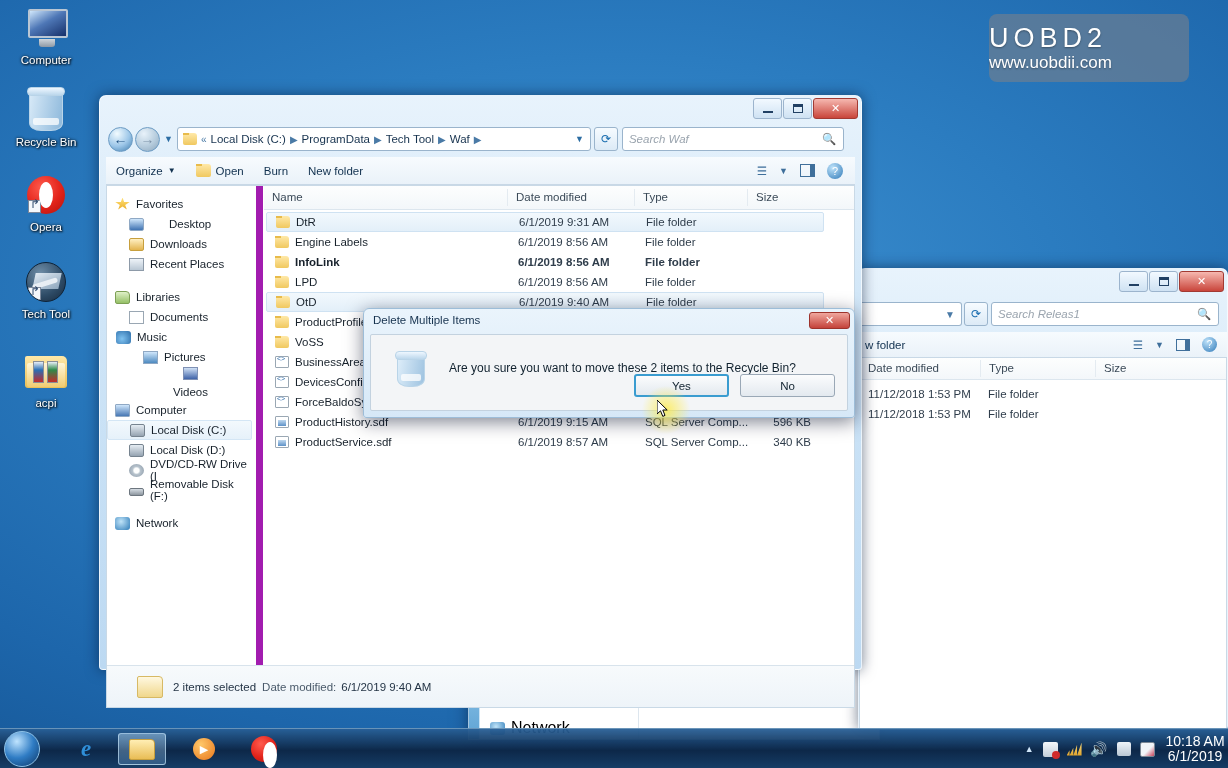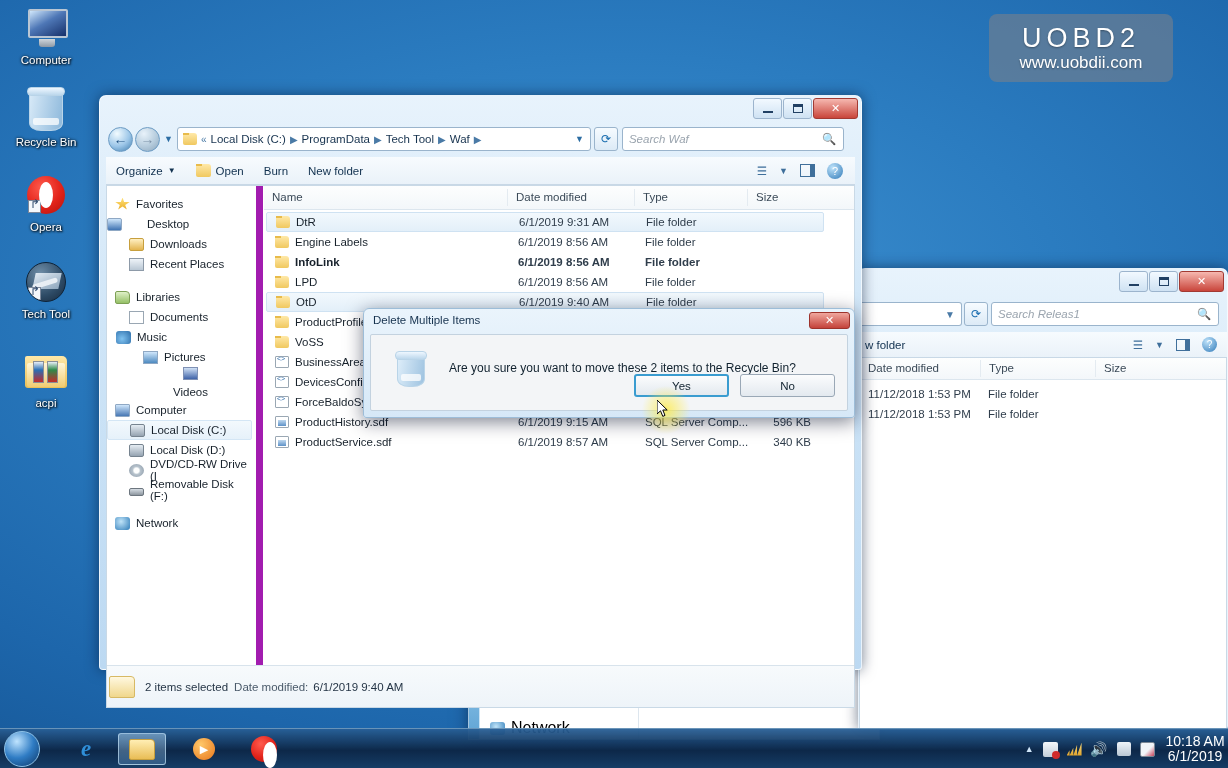--- a/index.html
+++ b/index.html
@@ -54,22 +54,22 @@
   .i-fold .fr { position:absolute; left:2px; top:9px; width:38px; height:24px;
      background:linear-gradient(#fff6d8,#f0cc72); border-radius:2px; }
   .i-fold .p1,.i-fold .p2 { position:absolute; top:7px; width:11px; height:22px; border:1px solid #8a8f96; }
   .i-fold .p1 { left:8px; background:linear-gradient(#e7eef6,#2a6fb5 40%,#c32b2b); }
   .i-fold .p2 { left:22px; background:linear-gradient(#e7eef6,#2e8a49 40%,#c32b2b); }
   .shortcut-arrow { position:absolute; left:1px; bottom:1px; width:13px; height:13px;
      background:#f4f7fb; border:1px solid #7b879a; }
   .shortcut-arrow:after { content:"↱"; position:absolute; left:1px; top:-4px; font-size:12px; color:#2f4a6d; }
 
   
-  .wm { position:absolute; left:989px; top:14px; width:184px; height:68px;
-        background:rgba(118,128,140,.62); border-radius:8px; text-align:center;
+  .wm { position:absolute; left:989px; top:14px; width:200px; height:68px;
+        background:rgba(118,128,140,.62); border-radius:8px; 
         display:flex; flex-direction:column; justify-content:center; }
   .wm .l1 { color:#fff; font-size:27px; letter-spacing:5px; line-height:29px; text-shadow:0 1px 2px rgba(0,0,0,.35); }
   .wm .l2 { color:#fff; font-size:17px; line-height:19px; text-shadow:0 1px 2px rgba(0,0,0,.35); }
 
   
   .win { position:absolute; border-radius:7px 7px 4px 4px;
          box-shadow:0 0 14px rgba(0,20,50,.55); }
   .win .glass { position:absolute; inset:0; border-radius:7px 7px 4px 4px;
      background:linear-gradient(#e8f3fc 0%,#cfe5f7 40%,#bcd9f2 100%);
      border:1px solid rgba(255,255,255,.65); }
@@ -340,21 +340,21 @@
   </div>
 
   <div style="position:absolute; left:7px; top:90px; width:749px; height:523px; background:#fff; border:1px solid #c9d9e6;">
 
     <div class="navpane" style="left:0; top:0; width:156px; bottom:0; position:absolute; border-right:7px solid #a21caf;">
       <div style="padding:8px 0 0 0;" id="navlist">
           <div class="nvitem" style="padding-left: 8px; margin-right: 4px;">
             <span class="nvicon" style="background:linear-gradient(#ffe27a,#e9a820);clip-path:polygon(50% 0,61% 35%,98% 35%,68% 57%,79% 92%,50% 70%,21% 92%,32% 57%,2% 35%,39% 35%);"></span>
             <span>Favorites</span>
           </div>
-          <div class="nvitem" style="margin-right: 4px; gap: 25px;">
+          <div class="nvitem" style="padding-left: 22px; margin-right: 4px; gap: 25px;">
             <span class="nvicon" style="background:linear-gradient(#cfe6fb,#3f73b2);border:1px solid #8fa8c4;border-radius:2px;"></span>
             <span>Desktop</span>
           </div>
           <div class="nvitem" style="padding-left: 22px; margin-right: 4px;">
             <span class="nvicon" style="background:linear-gradient(#fff0c2,#e3b44f);border:1px solid #c79f3d;border-radius:2px;"></span>
             <span>Downloads</span>
           </div>
           <div class="nvitem" style="padding-left: 22px; margin-right: 4px;">
             <span class="nvicon" style="background:linear-gradient(#eef3f8,#b9c7d4);border:1px solid #8d9aa8;"></span>
             <span>Recent Places</span>
@@ -520,21 +520,21 @@
           <span class="nm" style="width: 243px;">
             <span class="fi sdf"></span>
             <span>ProductService.sdf</span>
           </span>
           <span style="width: 127px; padding-left: 9px; color: rgb(47, 61, 75);">6/1/2019 8:57 AM</span>
           <span style="width: 113px; padding-left: 9px; color: rgb(47, 61, 75);">SQL Server Comp...</span>
           <span style="width: 70px; text-align: right; padding-right: 8px; color: rgb(47, 61, 75);">340 KB</span>
         </div>
       </div>
 
-    <div class="statusbar" style="left:0; right:0; bottom:0; height:42px; padding-left:2px;">
+    <div class="statusbar" style="left:0; right:0; bottom:0; height:42px; padding-left:30px;">
       <span style="display:inline-block;width:26px;height:22px;background:linear-gradient(#fff8e0,#f0d78c);border:1px solid #d7b964;border-radius:2px 4px 2px 2px;"></span>
       <span style="font-weight:normal;">2 items selected</span>
       <span style="color:#4a5a6a; margin-left:-4px;">Date modified:</span>
       <span style="margin-left:-5px;">6/1/2019 9:40 AM</span>
     </div>
   </div>
 </div>
 
 <div class="dlg">
   <div class="dlg-title">Delete Multiple Items</div>

